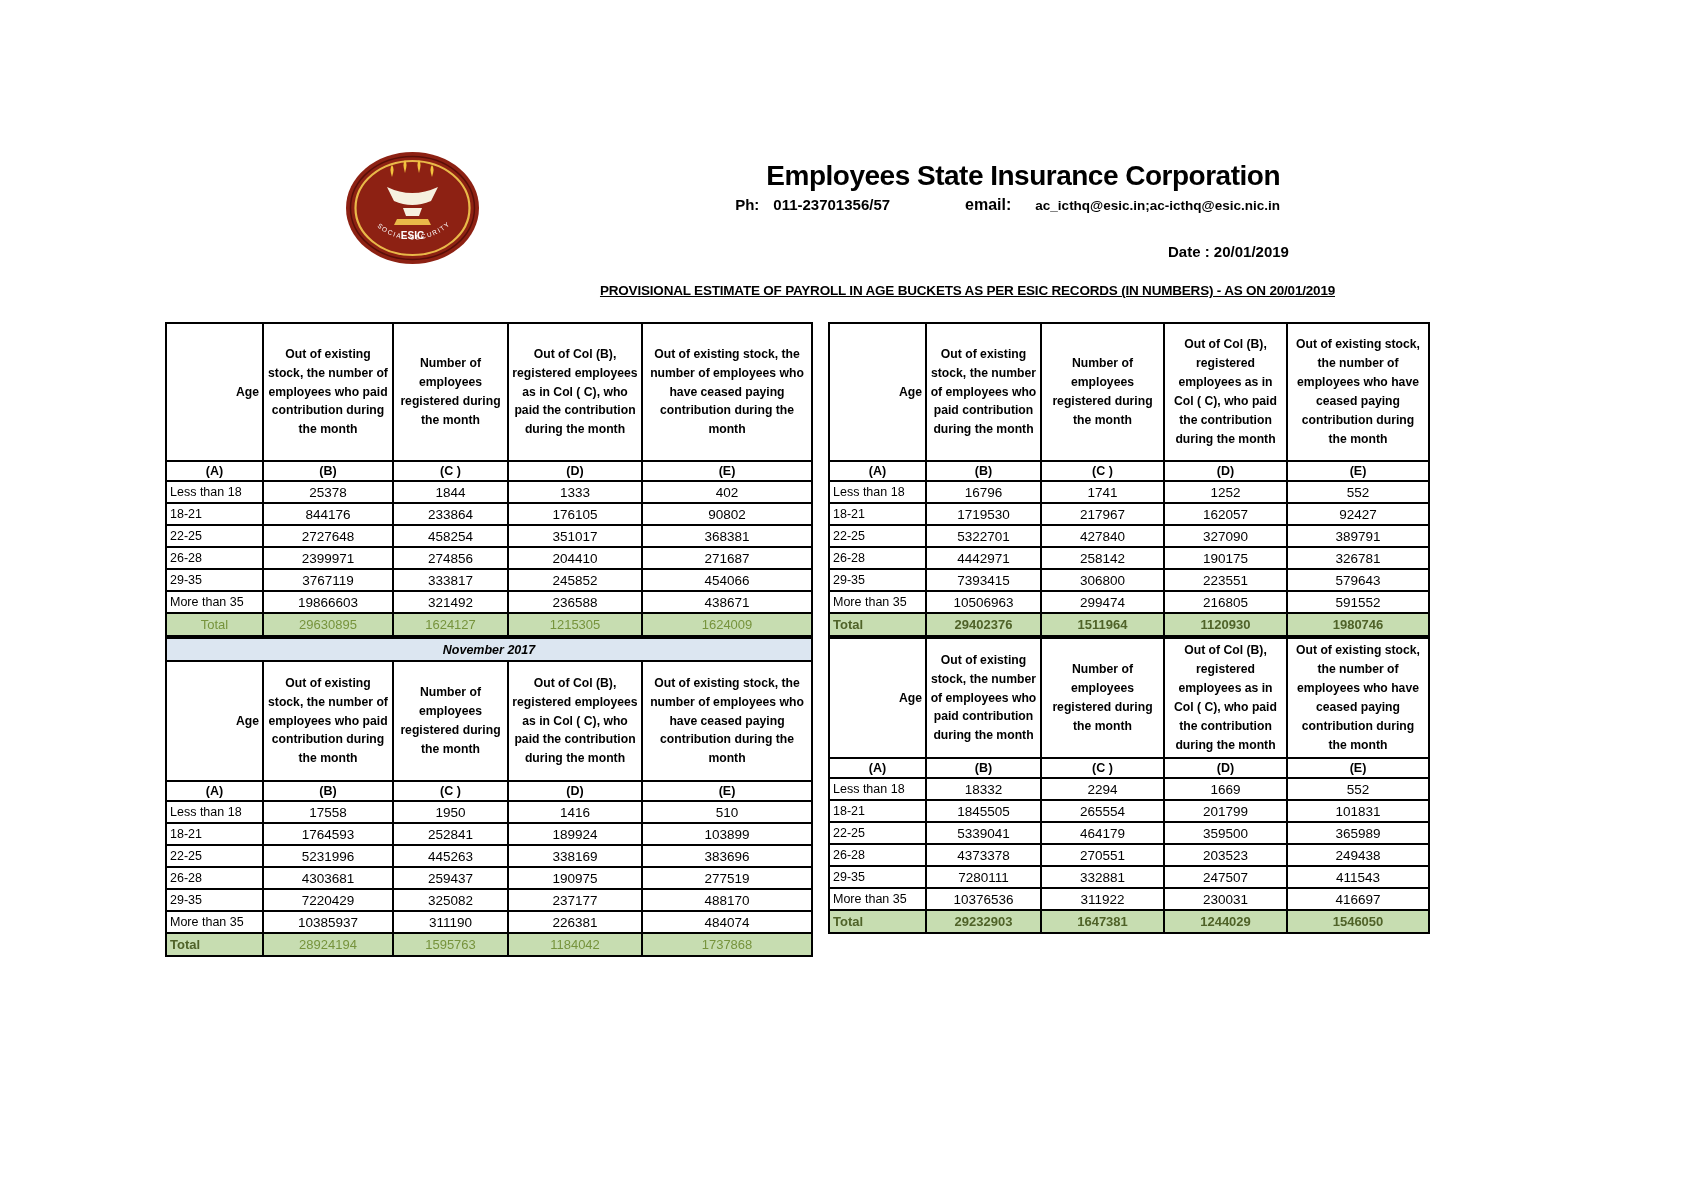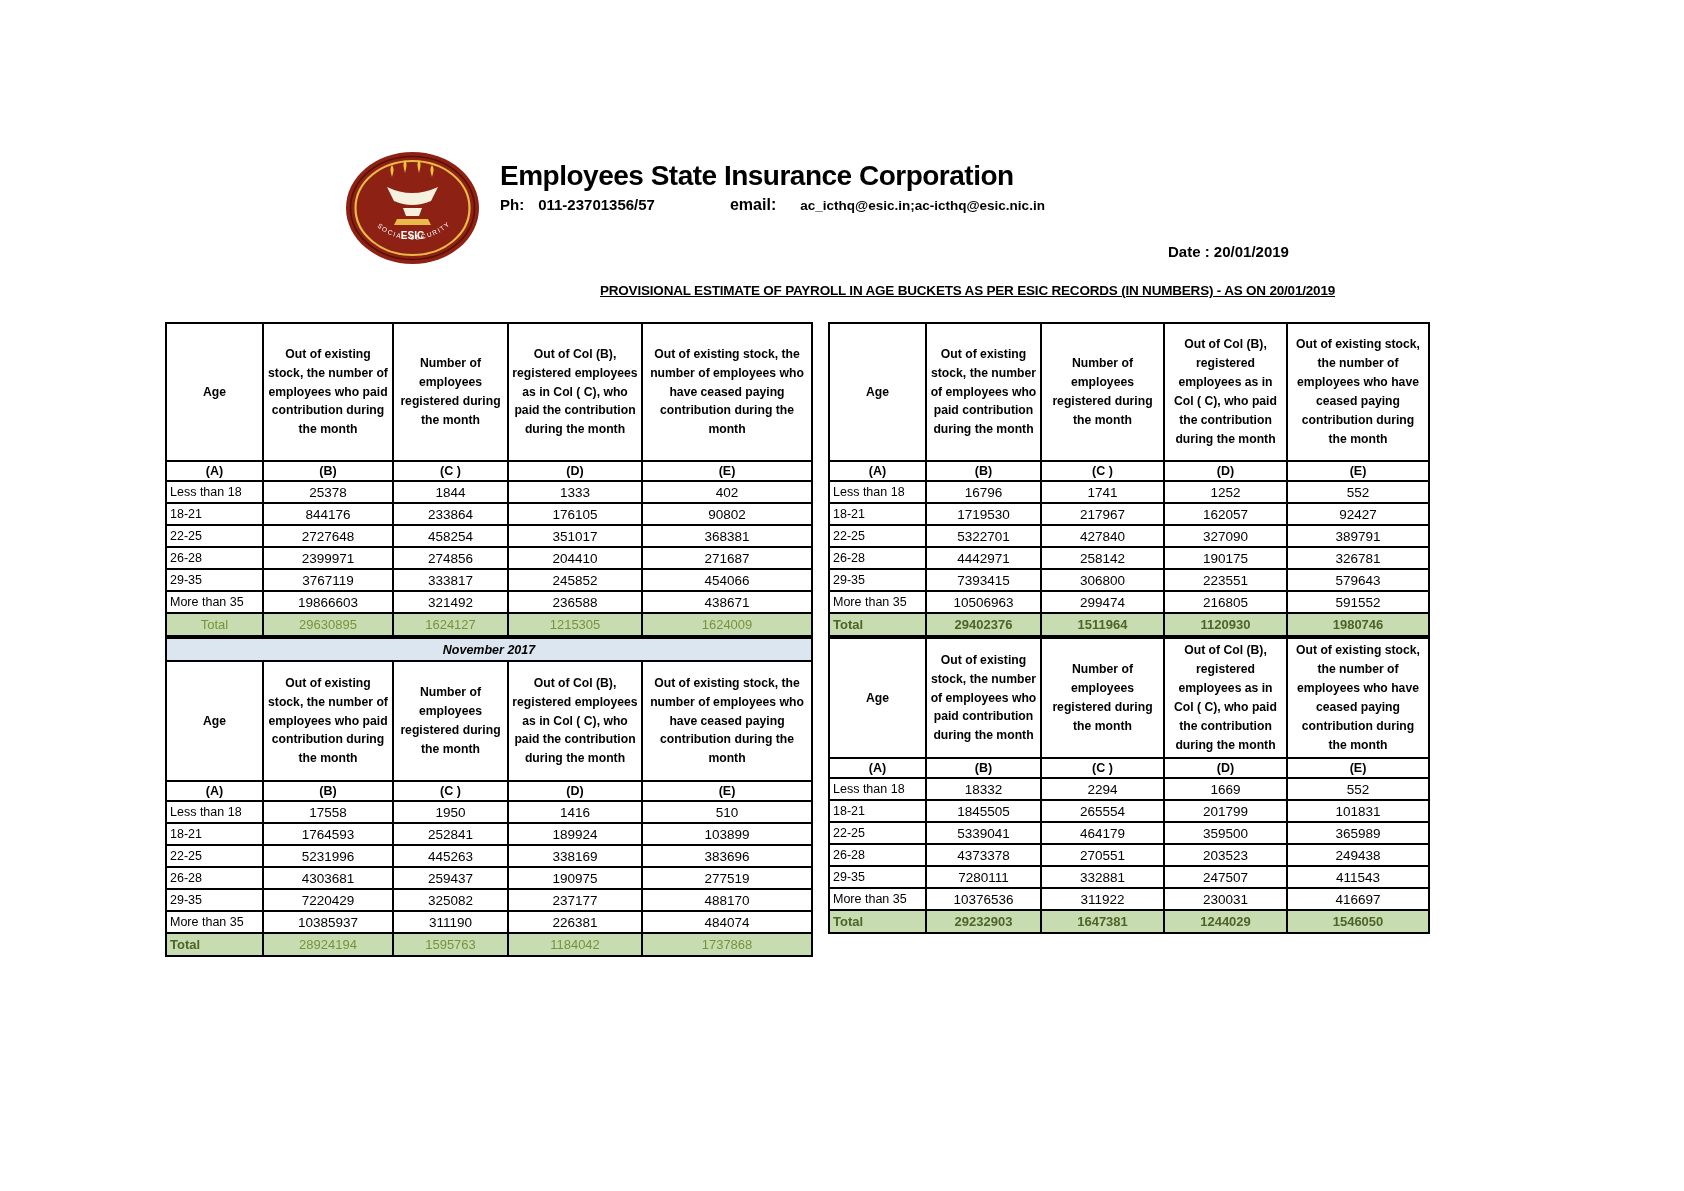--- a/index.html
+++ b/index.html
@@ -1,20 +1,20 @@
 <!DOCTYPE html>
 <html><head>
 <meta charset="utf-8">
 <style>
   html,body{margin:0;padding:0;background:#ffffff;}
   body{width:1684px;height:1191px;position:relative;font-family:"Liberation Sans",sans-serif;color:#000;}
 
   .logo{position:absolute;left:345px;top:151px;width:135px;height:114px;}
 
-  .head-block{position:absolute;left:500px;top:160px;width:780px;text-align:left;}
+  .head-block{position:absolute;left:500px;top:160px;width:780px;text-align:right;}
   .org-title{font-size:28px;font-weight:bold;letter-spacing:-0.5px;}
   .org-address{font-size:17px;font-weight:bold;margin-top:5px;white-space:pre;}
   .org-contact{font-size:15px;font-weight:bold;margin-top:4px;}
   .ph-label{margin-right:14px;}
   .ph-val{margin-right:75px;}
   .em-label{font-size:16px;margin-right:24px;}
   .em-val{font-size:13.5px;}
 
   .date-line{position:absolute;left:1168px;top:243px;font-size:15px;font-weight:bold;}
 
@@ -25,21 +25,21 @@
   table.tbl td{border:2px solid #000;padding:0 3px;overflow:hidden;vertical-align:middle;}
 
   .tbl-0{left:165px;top:322px;width:646px;}
   .tbl-1{left:828px;top:322px;width:600px;}
   .tbl-2{left:165px;top:637px;width:646px;}
   .tbl-3{left:828px;top:637px;width:600px;}
 
   .month-row td{background:#dce6f1;font-weight:bold;text-align:center;height:21px;font-size:12.5px;font-style:italic;}
 
   .desc-row td{font-weight:bold;text-align:center;font-size:12.2px;line-height:1.55;padding:2px 4px;}
-  .desc-row td.age{text-align:center;vertical-align:middle;border-radius:25px;}
+  .desc-row td.age{text-align:right;vertical-align:middle;border-radius:25px;}
   .tbl-0 .desc-row td,.tbl-1 .desc-row td{height:136px;}
   .tbl-2 .desc-row td,.tbl-3 .desc-row td{height:118px;}
 
   .letter-row td{font-weight:bold;text-align:center;height:18px;font-size:12.5px;}
 
   .data-row td{height:20px;text-align:center;font-size:13.5px;}
   .data-row td.age{text-align:left;font-size:12.5px;border-radius:10px;}
 
   .total-row td{background:#c7ddb1;height:21px;text-align:center;font-size:13px;color:#76933c;}
   .tbl-0 .total-row td.age{text-align:center;font-weight:normal;}

